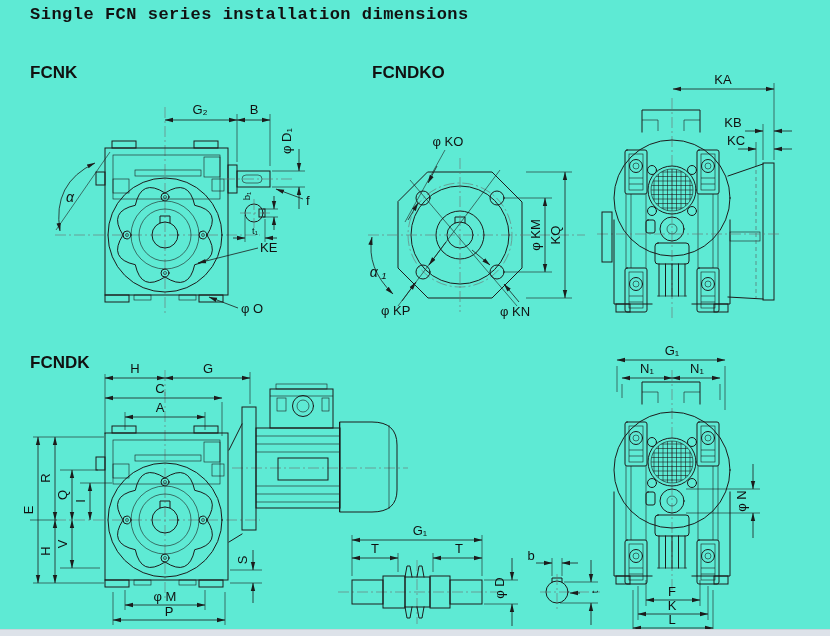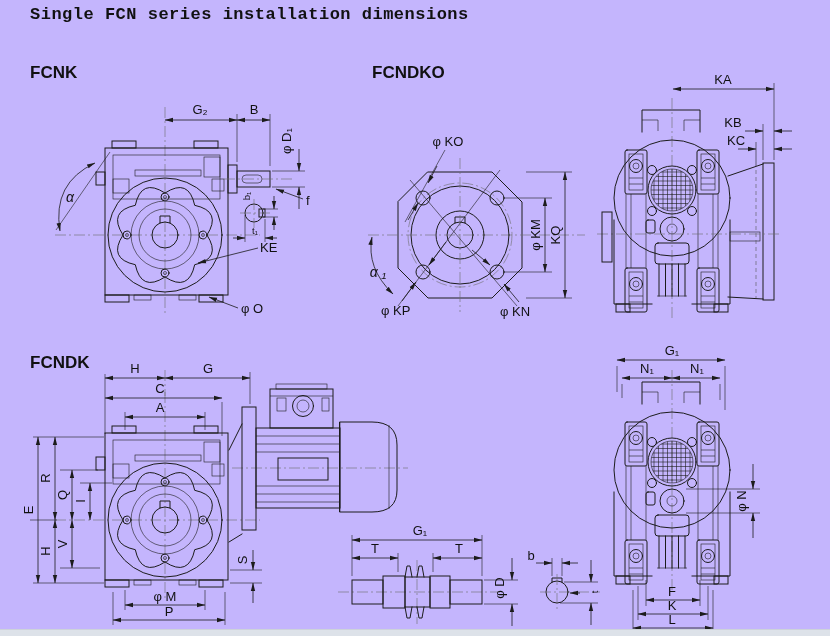--- a/index.html
+++ b/index.html
@@ -1,16 +1,16 @@
 <!DOCTYPE html>
 <html><head>
 <meta charset="utf-8">
 <style>
   html,body{margin:0;padding:0;background:#e9e9e9;}
-  #page{position:relative;width:830px;height:636px;background:#c4b5fd;overflow:hidden;
+  #page{position:relative;width:830px;height:636px;background:#5eead4;overflow:hidden;
         font-family:"Liberation Sans",sans-serif;}
   svg{position:absolute;left:0;top:0;}
   .s{stroke:#1c1c1c;stroke-width:1;fill:none;stroke-linecap:square;}
   .t{stroke:#1c1c1c;stroke-width:.6;fill:none;}
   .d{stroke:#1c1c1c;stroke-width:.8;fill:none;}
   .c{stroke:#6d6d6d;stroke-width:.6;fill:none;stroke-dasharray:11 3 2 3;}
   .hid{stroke:#555;stroke-width:.6;fill:none;stroke-dasharray:4 3;}
   text{fill:#111;font-family:"Liberation Sans",sans-serif;font-size:13px;}
   text.ttl{font-family:"Liberation Mono","DejaVu Sans Mono",monospace;font-size:17px;font-weight:700;letter-spacing:.5px;}
   text.hdr{font-size:17px;font-weight:700;}

